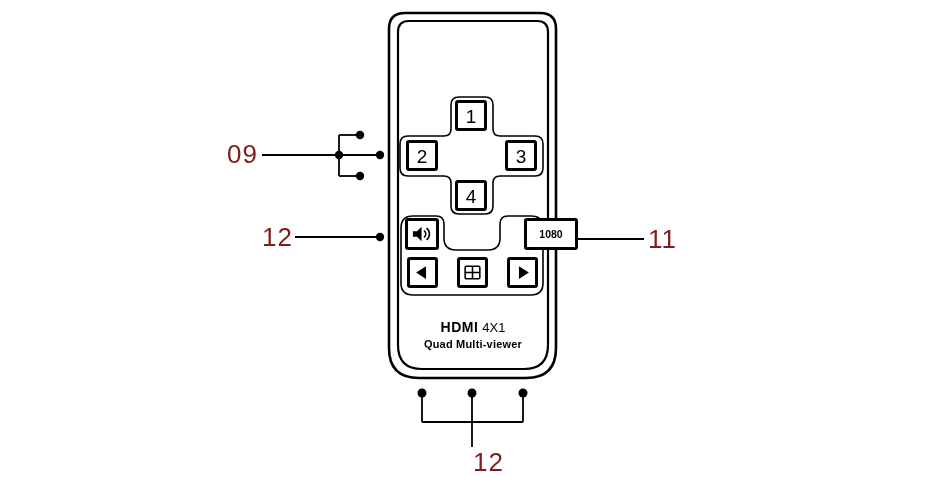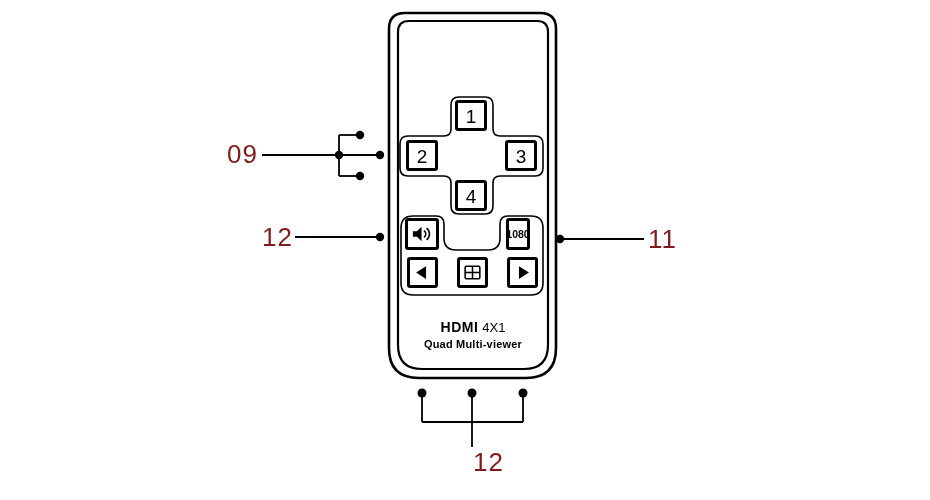--- a/index.html
+++ b/index.html
@@ -96,21 +96,21 @@
   <div class="btn num" style="left:455px;top:180px;width:32px;height:31px;">4</div>
 
   <div class="btn" style="left:405px;top:218px;width:34px;height:32px;">
     <svg width="22" height="20" viewBox="0 0 24 22">
       <path d="M2 8 v6 h4.5 l5 5 V3 l-5 5 Z" fill="#000"></path>
       <path d="M14.2 7.2 a4.6 4.6 0 0 1 0 7.6" fill="none" stroke="#000" stroke-width="1.7"></path>
       <path d="M17 4.6 a8 8 0 0 1 0 12.8" fill="none" stroke="#000" stroke-width="1.7"></path>
     </svg>
   </div>
 
-  <div class="btn res" style="left:506px;top:218px;width:24px;height:32px;">1080</div>
+  <div class="btn res" style="left:524px;top:218px;width:54px;height:32px;">1080</div>
 
   <div class="btn" style="left:407px;top:257px;width:31px;height:31px;">
     <svg width="17" height="17" viewBox="0 0 24 24">
       <polygon points="17,3 17,21 3,12" fill="#000"></polygon>
     </svg>
   </div>
 
   <div class="btn" style="left:457px;top:257px;width:31px;height:31px;">
     <svg width="19" height="17" viewBox="0 0 24 22">
       <rect x="2.5" y="3" width="19" height="16" rx="1.5" fill="none" stroke="#000" stroke-width="2"></rect>

